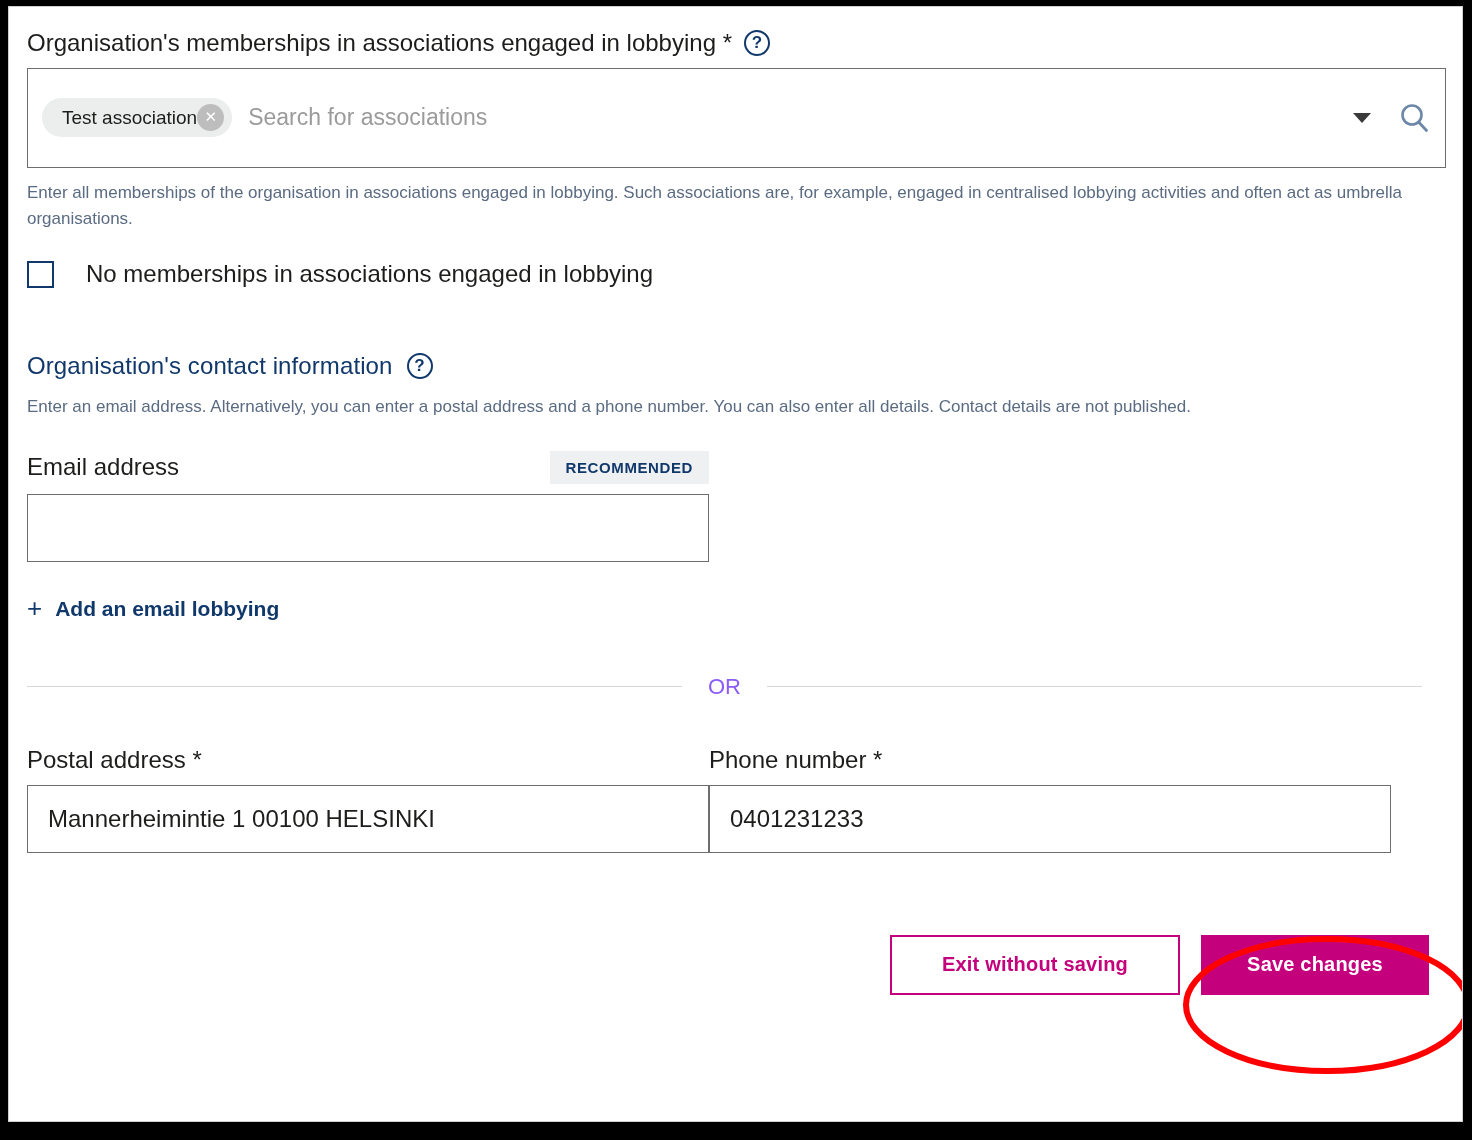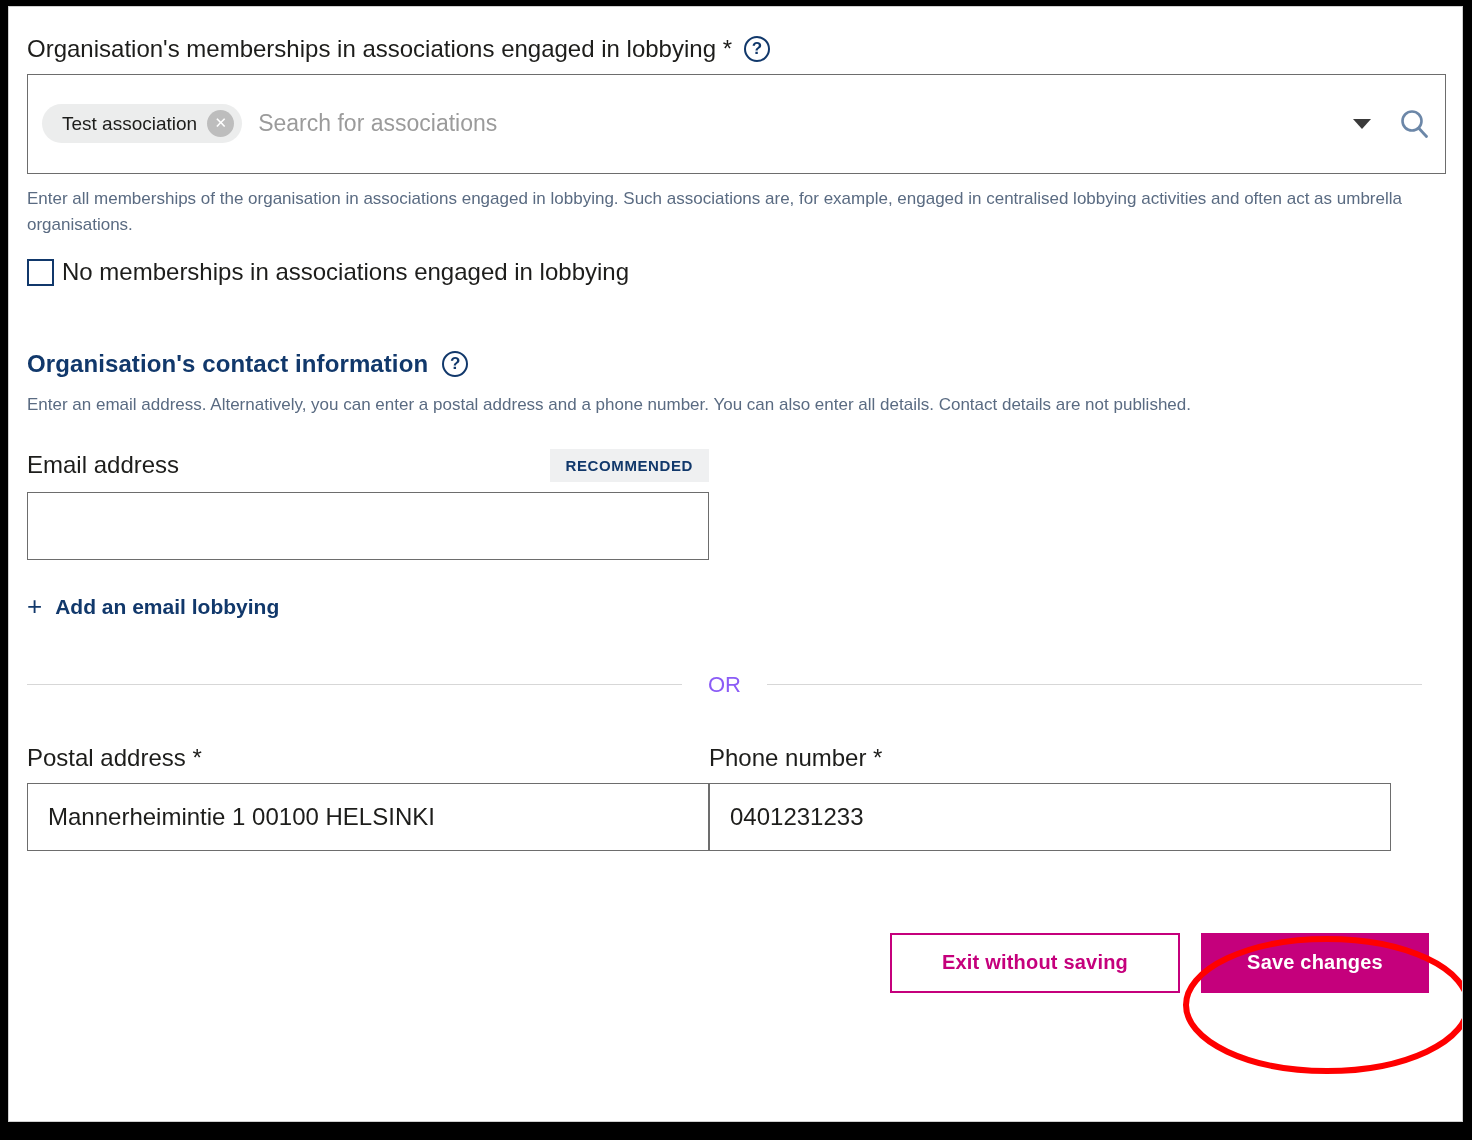--- a/index.html
+++ b/index.html
@@ -24,21 +24,21 @@
     height: 1116px;
     background: #ffffff;
     box-sizing: border-box;
     border: 1px solid #cfcfcf;
     overflow: hidden;
   }
 
   .page {
     position: absolute;
     left: 0;
-    top: 16px;
+    top: 10px;
     width: 1455px;
     height: 1116px;
     background: #ffffff;
     box-sizing: border-box;
     padding: 12px 18px;
   }
 
   
   .field-label {
     font-size: 24px;
@@ -82,21 +82,20 @@
     border: 1.5px solid #6d6d6d;
     box-sizing: border-box;
     background: #ffffff;
     display: flex;
     align-items: center;
     padding: 0 14px;
   }
   .chip {
     display: inline-flex;
     align-items: center;
-    gap: 10px;
     background: #eceded;
     border-radius: 22px;
     padding: 6px 8px 6px 20px;
     margin-right: 8px;
     flex: none;
   }
   .chip-label {
     font-size: 19px;
     color: #1d1d1b;
     white-space: nowrap;
@@ -136,22 +135,22 @@
     width: 34px;
     height: 34px;
     flex: none;
     cursor: pointer;
   }
 
   
   .check-row {
     display: flex;
     align-items: center;
-    gap: 8px;
-    margin-top: 20px;
+    gap: 32px;
+    margin-top: 28px;
   }
   .checkbox {
     width: 27px;
     height: 27px;
     border: 2.5px solid #11386b;
     box-sizing: border-box;
     background: #ffffff;
     cursor: pointer;
     flex: none;
   }
@@ -163,21 +162,21 @@
 
   
   .section-head {
     display: flex;
     align-items: center;
     gap: 14px;
     margin-top: 64px;
   }
   .section-title {
     font-size: 24px;
-    font-weight: 700;
+    font-weight: 400;
     color: #11386b;
     letter-spacing: .1px;
   }
 
   
   .email-label-row {
     display: flex;
     align-items: center;
     margin-top: 30px;
     width: 682px;

